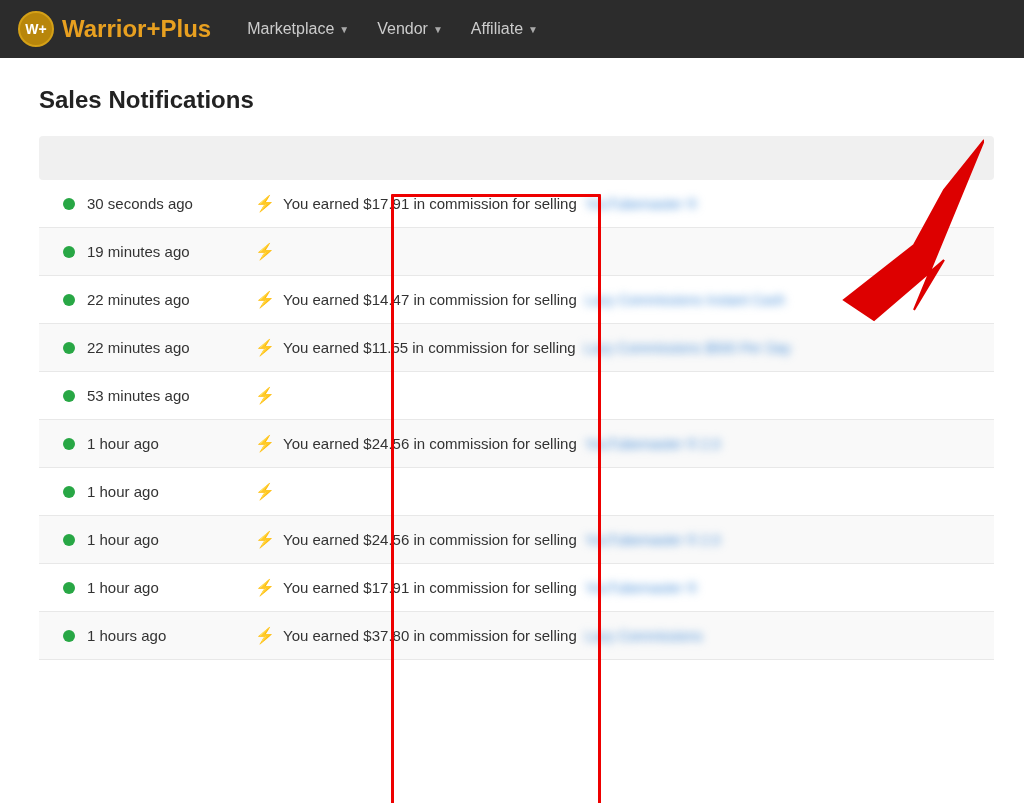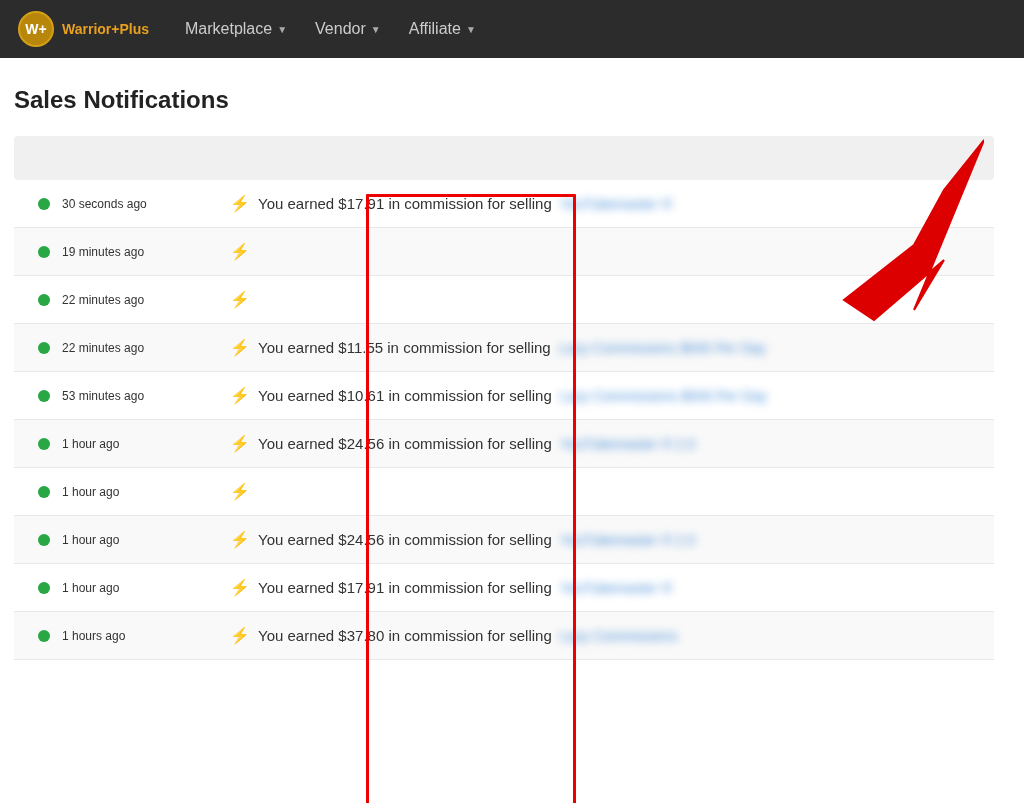--- a/index.html
+++ b/index.html
@@ -27,21 +27,21 @@
       display: flex;
       align-items: center;
       justify-content: center;
       font-weight: 900;
       color: #fff;
       font-size: 14px;
       border: 2px solid #d4a017;
     }
     .brand-name {
       color: #e8a020;
-      font-size: 14px;
+      font-size: 24px;
       font-weight: 700;
     }
     .nav-menu {
       display: flex;
       gap: 4px;
       align-items: center;
       justify-content: center;
     }
     .nav-item {
       color: #ccc;
@@ -53,21 +53,21 @@
       gap: 5px;
       border-radius: 4px;
     }
     .nav-arrow {
       font-size: 10px;
       color: #aaa;
     }
 
     
     .page-content {
-      padding: 28px 30px 0 14px;
+      padding: 28px 30px 0 39px;
     }
     .page-title {
       font-size: 24px;
       font-weight: 600;
       color: #222;
       margin-bottom: 22px;
     }
 
     
     .filter-bar {
@@ -96,21 +96,21 @@
     }
     .green-dot {
       width: 12px;
       height: 12px;
       background: #28a745;
       border-radius: 50%;
       display: inline-block;
     }
     .time-col {
       width: 160px;
-      font-size: 12px;
+      font-size: 15px;
       color: #333;
       flex-shrink: 0;
     }
     .bolt-col {
       width: 36px;
       display: flex;
       align-items: center;
       justify-content: center;
       flex-shrink: 0;
       font-size: 16px;
@@ -194,40 +194,40 @@
     </div>
     <div class="time-col">19 minutes ago</div>
     <div class="bolt-col">⚡</div>
   </div>
         <div class="notif-row">
     <div class="dot-col">
       <span class="green-dot"></span>
     </div>
     <div class="time-col">22 minutes ago</div>
     <div class="bolt-col">⚡</div>
+    <div class="message-col">
+      You earned $14.47 in commission for selling <span class="product-link">Lazy Commissions Instant Cash</span>
+    </div>
   </div>
         <div class="notif-row">
     <div class="dot-col">
       <span class="green-dot"></span>
     </div>
     <div class="time-col">22 minutes ago</div>
     <div class="bolt-col">⚡</div>
     <div class="message-col">
       You earned $11.55 in commission for selling <span class="product-link">Lazy Commissions $500 Per Day</span>
     </div>
   </div>
         <div class="notif-row">
     <div class="dot-col">
       <span class="green-dot"></span>
     </div>
     <div class="time-col">53 minutes ago</div>
     <div class="bolt-col">⚡</div>
-    <div class="message-col">
-      You earned $10.61 in commission for selling <span class="product-link">Lazy Commissions $500 Per Day</span>
-    </div>
   </div>
         <div class="notif-row">
     <div class="dot-col">
       <span class="green-dot"></span>
     </div>
     <div class="time-col">1 hour ago</div>
     <div class="bolt-col">⚡</div>
     <div class="message-col">
       You earned $24.56 in commission for selling <span class="product-link">YouTubemaster ® 2.0</span>
     </div>

